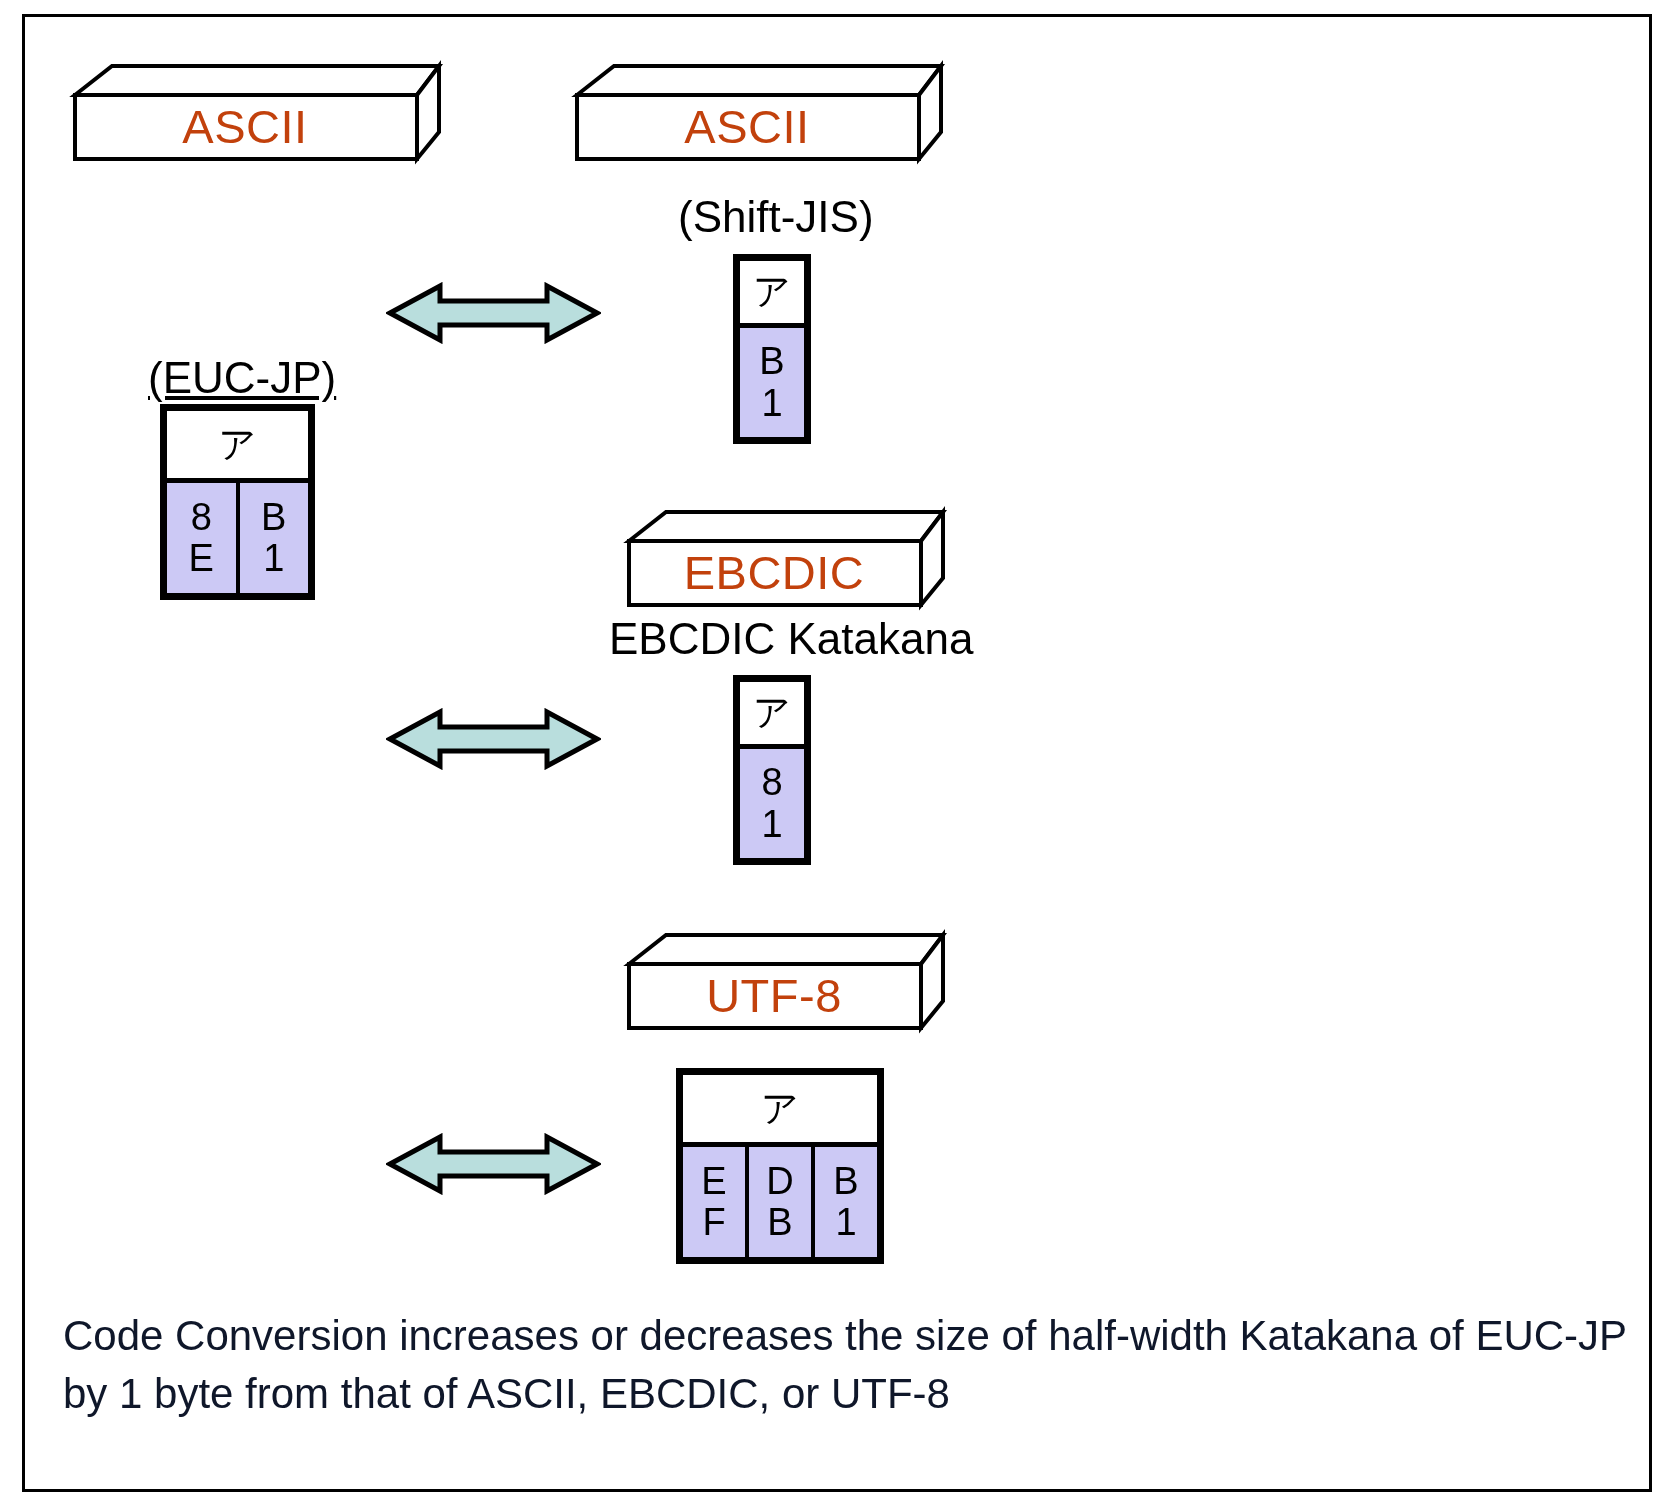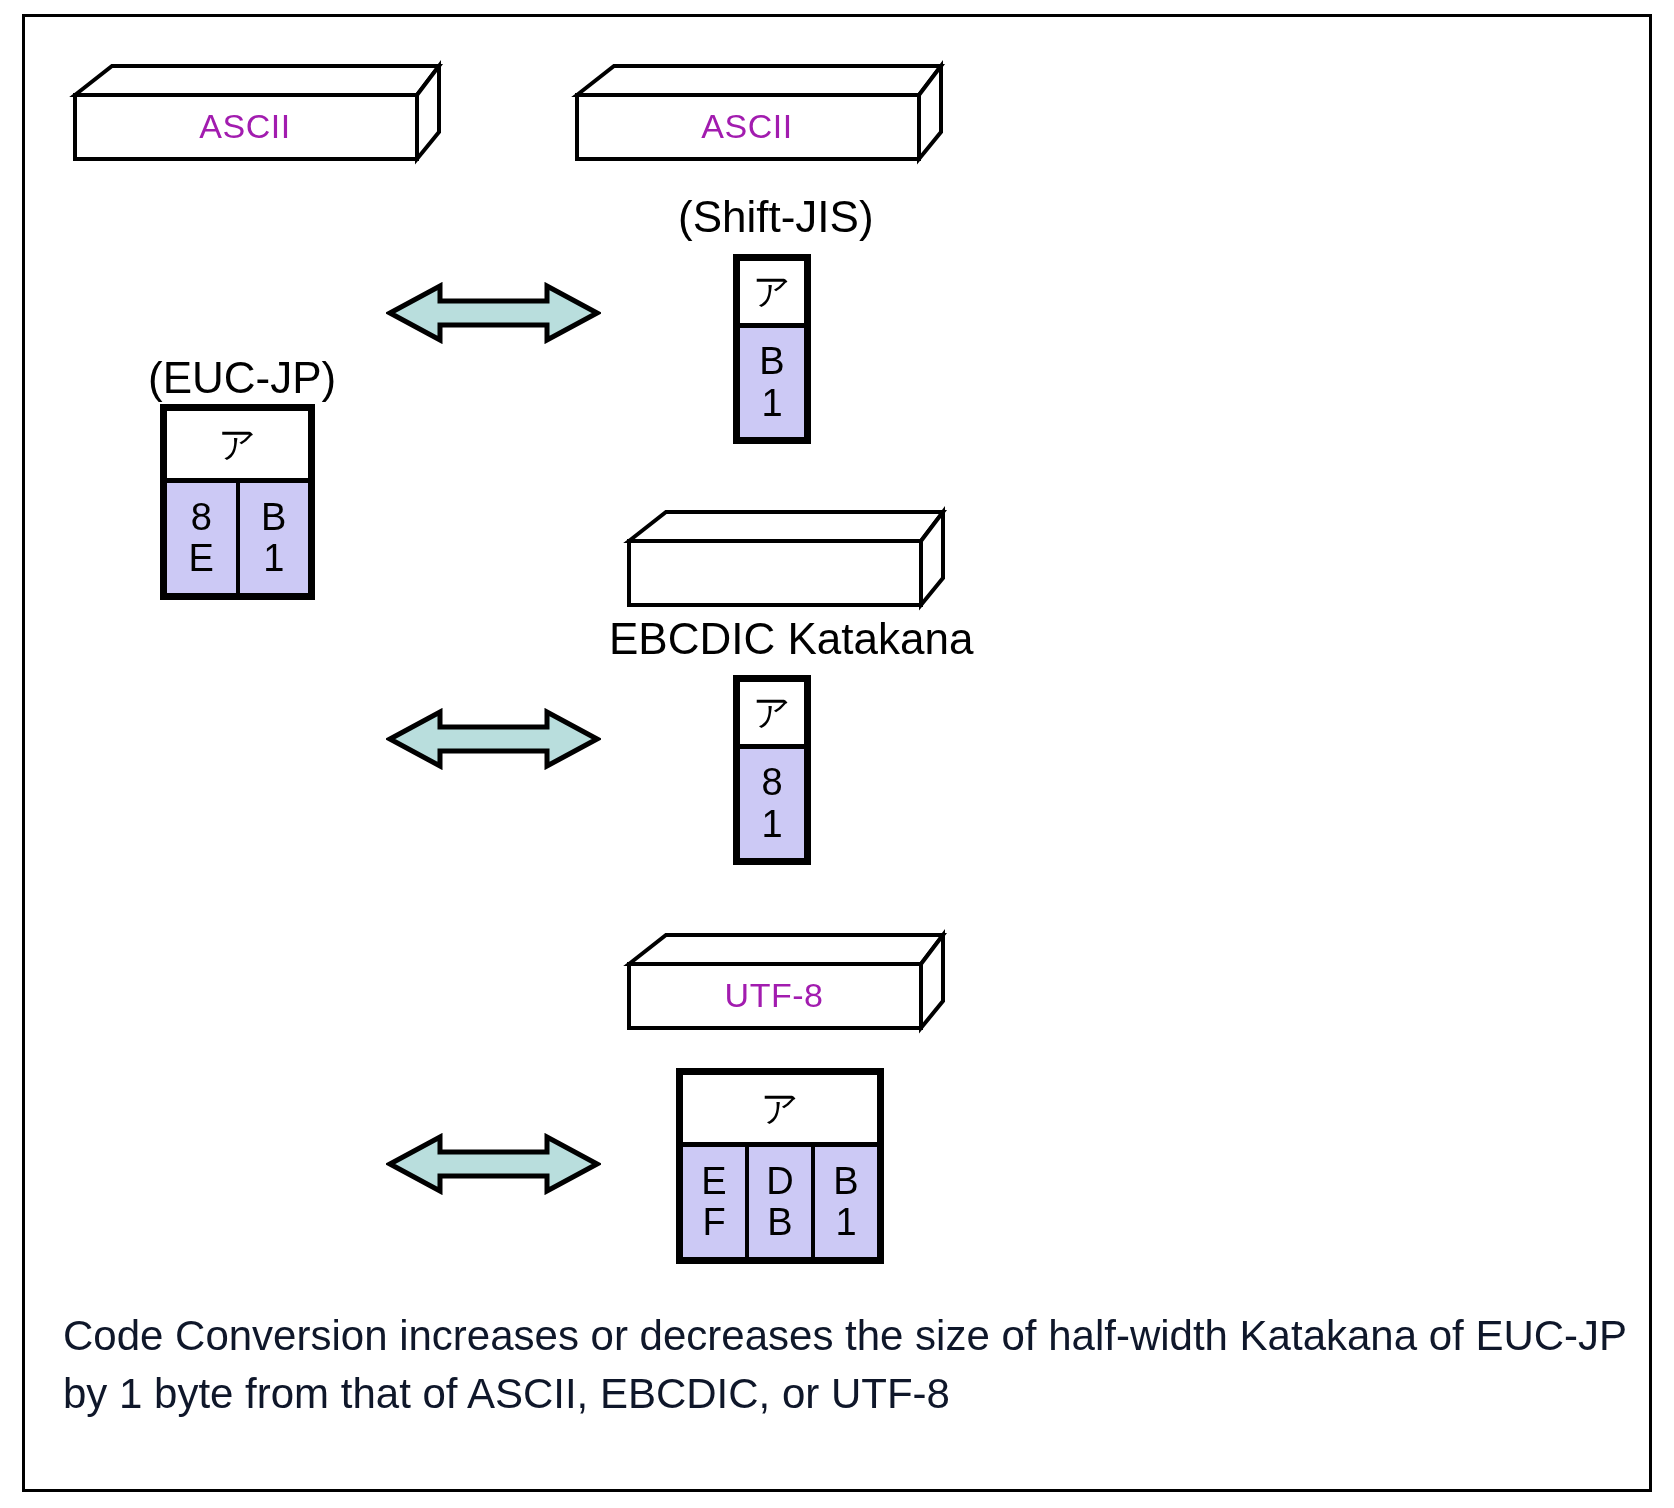--- a/index.html
+++ b/index.html
@@ -43,22 +43,22 @@
   }
   .slab .slab-label {
     position: absolute;
     left: 0;
     right: 24px;
     top: 28px;
     bottom: 0;
     display: flex;
     align-items: center;
     justify-content: center;
-    font-size: 34px;
-    color: #a21caf;
+    font-size: 47px;
+    color: #c2410c;
     letter-spacing: 0.5px;
   }
 
   
   .bytebox {
     position: absolute;
     border: 7px solid #000000;
     box-sizing: border-box;
     background: #ffffff;
     display: flex;
@@ -160,21 +160,21 @@
       </div>
     </div>
   </div>
 
   <div class="arrow" style="left:386px; top:282px; width:215px; height:62px;">
     <svg viewBox="0 0 215 62" width="215" height="62" preserveAspectRatio="none">
       <polygon points="4,31 54,4 54,19 161,19 161,4 211,31 161,58 161,43 54,43 54,58" fill="#b9dedd" stroke="#000000" stroke-width="5" stroke-linejoin="miter"></polygon>
     </svg>
   </div>
 
-  <div class="caption-label" style="left:148px; top:353px;">(EUC-JP)</div>
+  <div class="caption-label" style="left:148px; top:353px;text-decoration:underline;">(EUC-JP)</div>
 
   <div class="bytebox" style="left:160px; top:404px; width:155px; height:196px;">
     <div class="char-cell" style="height:72px;">ア</div>
     <div class="byte-row">
       <div class="byte-cell">
         <span>8</span>
         <span>E</span>
       </div>
       <div class="byte-cell">
         <span>B</span>
@@ -182,20 +182,21 @@
       </div>
     </div>
   </div>
 
   <div class="slab" style="left:626px; top:508px; width:320px; height:100px;">
     <svg class="slab-top" viewBox="0 0 320 100" preserveAspectRatio="none">
       <polygon points="3,33 3,97 295,97 295,33" fill="#ffffff" stroke="#000000" stroke-width="4"></polygon>
       <polygon points="3,33 40,4 317,4 295,33" fill="#ffffff" stroke="#000000" stroke-width="4"></polygon>
       <polygon points="295,33 317,4 317,70 295,97" fill="#ffffff" stroke="#000000" stroke-width="4"></polygon>
     </svg>
+    <div class="slab-label">EBCDIC</div>
   </div>
 
   <div class="caption-label" style="left:609px; top:614px;">EBCDIC Katakana</div>
 
   <div class="bytebox" style="left:733px; top:675px; width:78px; height:190px;">
     <div class="char-cell" style="height:67px;">ア</div>
     <div class="byte-row">
       <div class="byte-cell">
         <span>8</span>
         <span>1</span>

